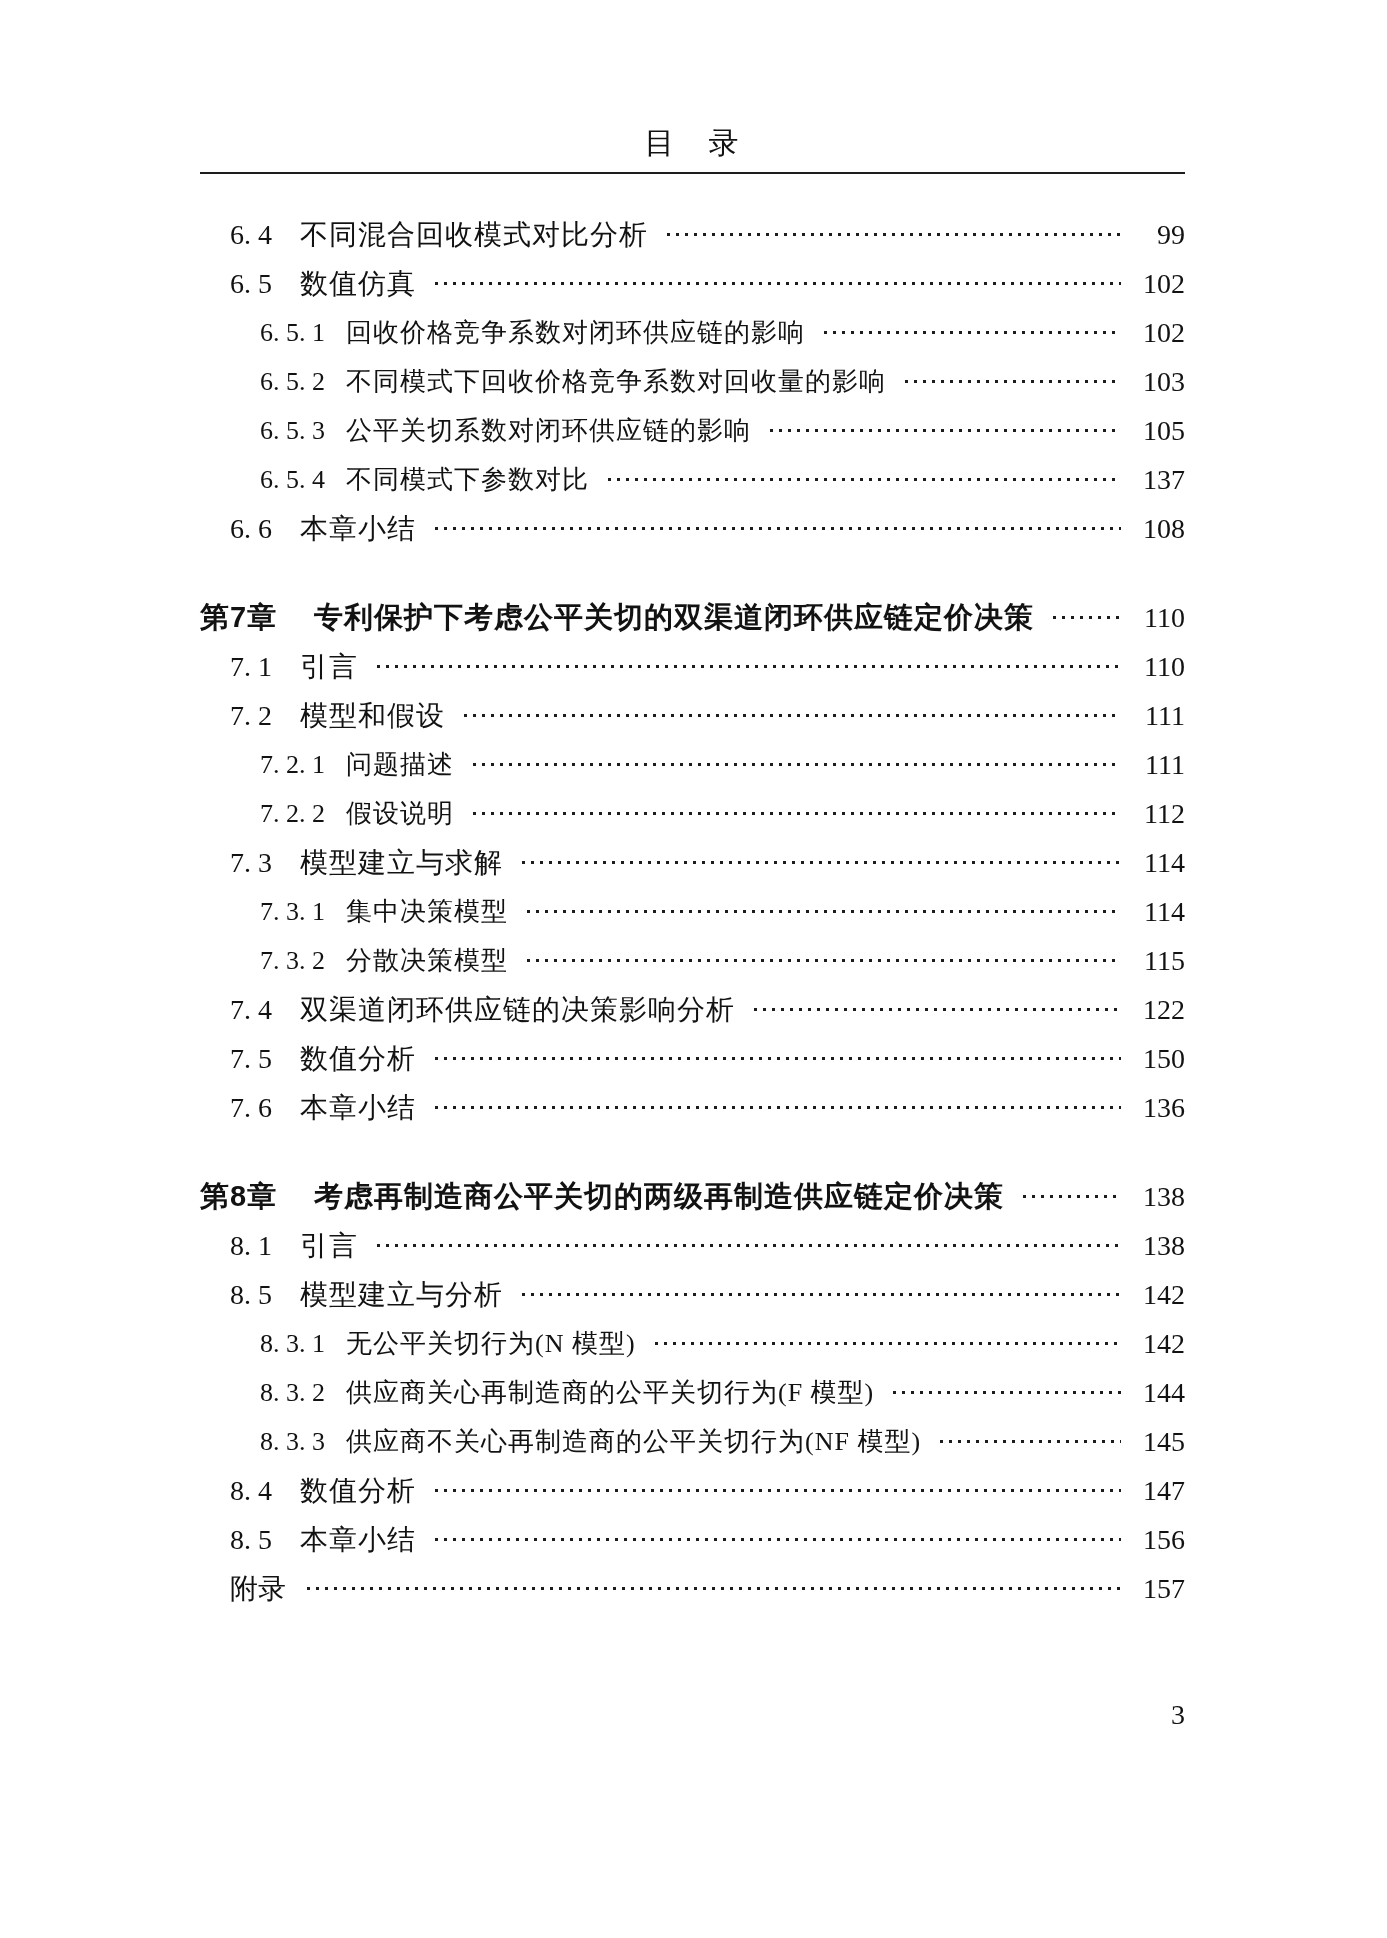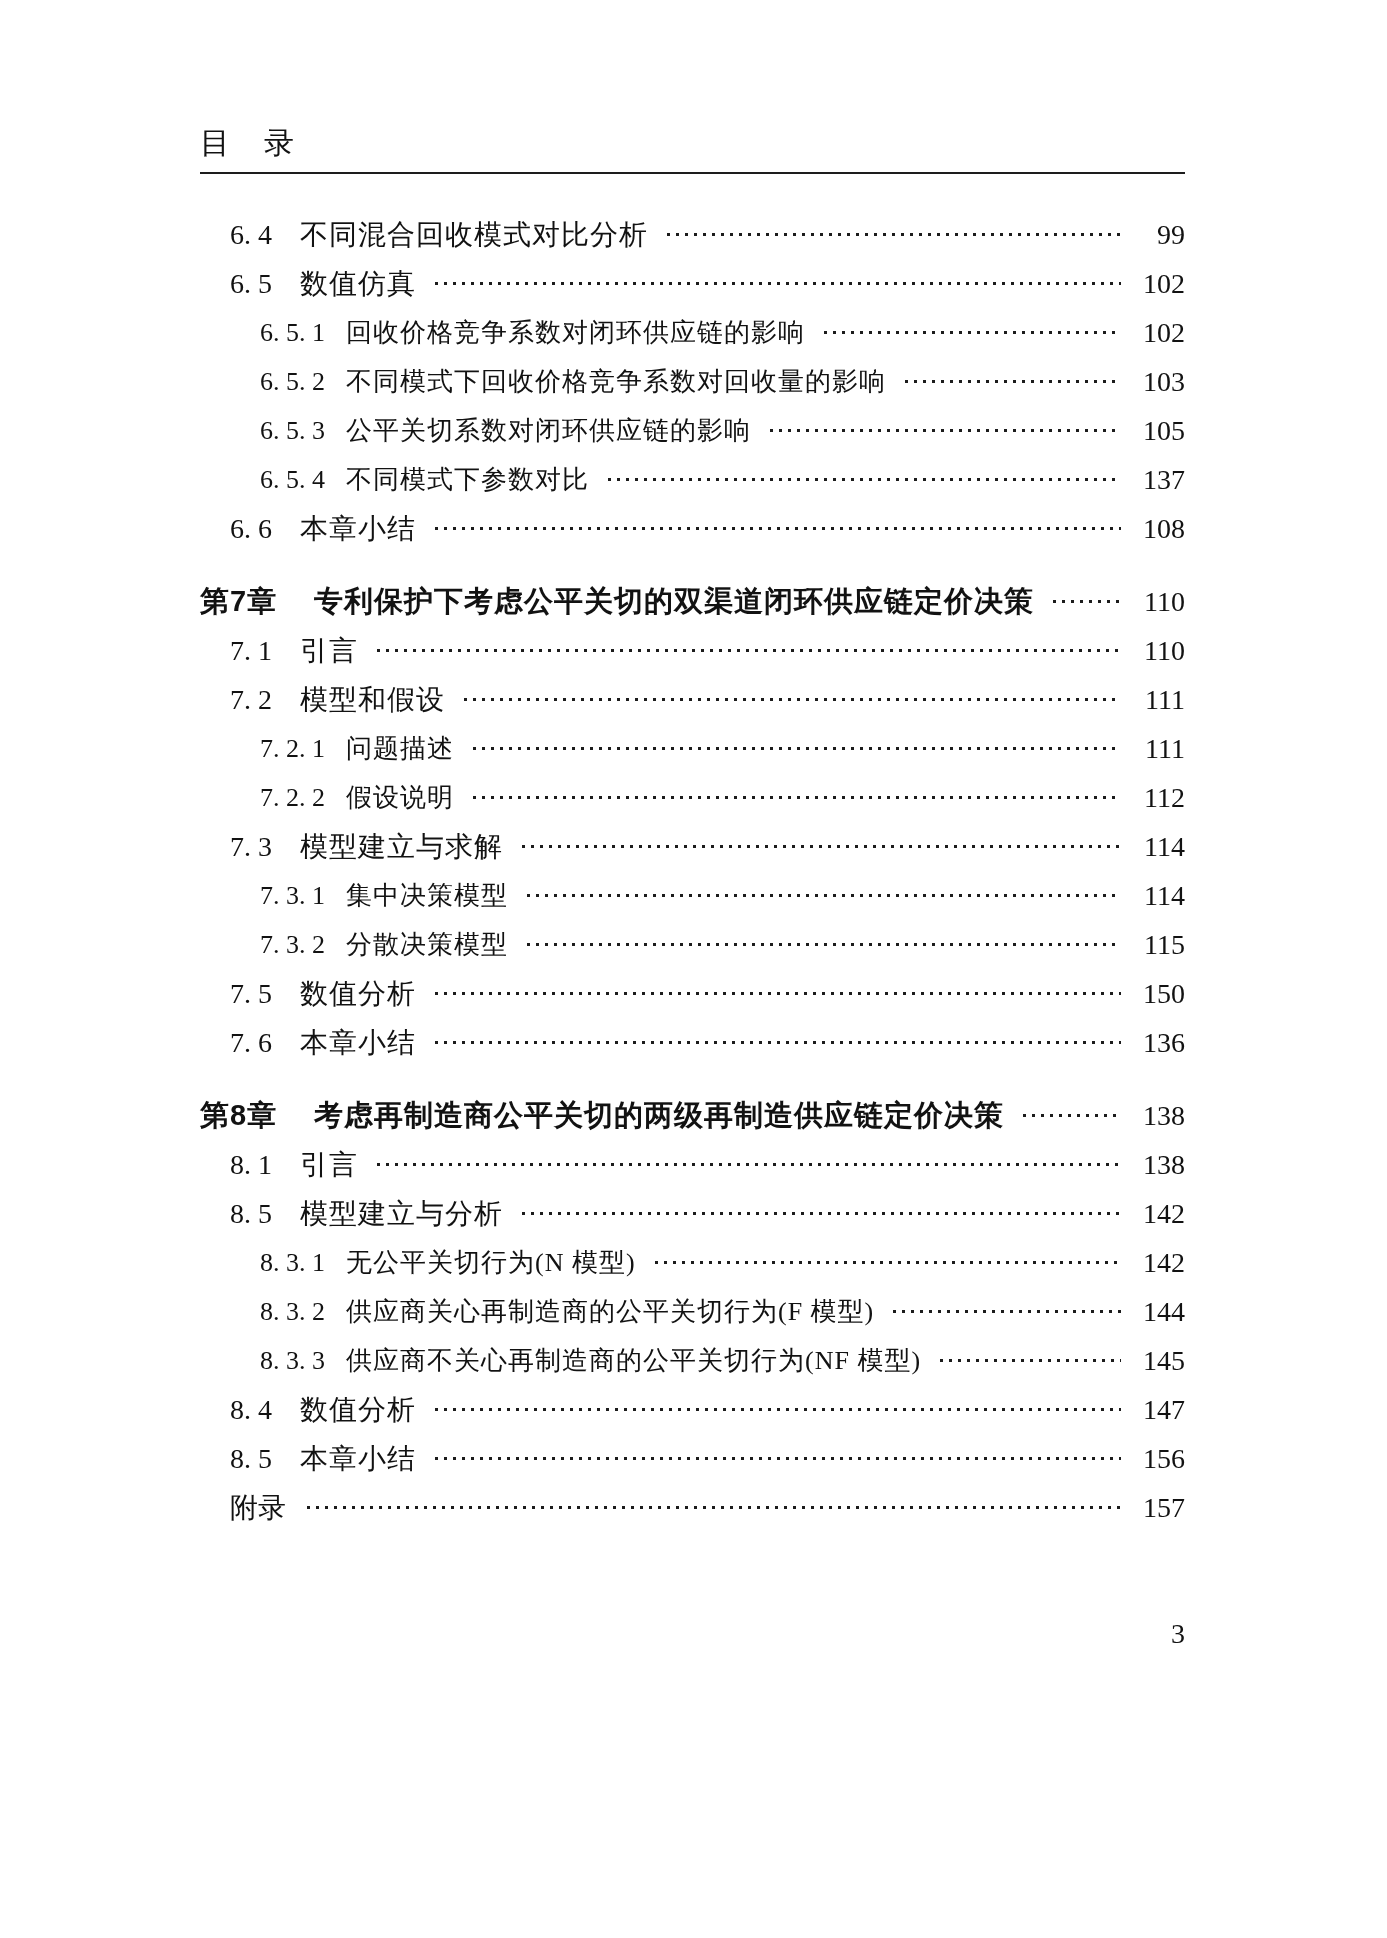--- a/index.html
+++ b/index.html
@@ -4,33 +4,33 @@
 <style>
   html,body{margin:0;padding:0;}
   body{
     width:1387px;height:1938px;background:#ffffff;color:#121212;
     font-family:"Liberation Serif","DejaVu Serif",serif;
     overflow:hidden;position:relative;
   }
   .sheet{padding-top:126px;}
   .header-row{
     margin:0 202px 0 200px;
-    display:flex;justify-content:flex-start;align-items:flex-end;
+    display:flex;justify-content:center;align-items:flex-end;
     border-bottom:2px solid #1d1d1d;
     padding-bottom:12px;
   }
   .header-title{font-size:30px;line-height:34px;letter-spacing:2px;white-space:pre;}
   .toc{margin:36px 202px 0 200px;}
   .row{display:flex;align-items:center;height:49px;font-size:28px;}
   .row.section{margin-left:30px;}
   .row.appendix{margin-left:30px;}
   .row.subsection{margin-left:60px;font-size:26px;}
   .row.chapter{
     font-family:"Liberation Sans","DejaVu Sans",sans-serif;
-    font-weight:700;font-size:29px;margin-top:24px;letter-spacing:1px;
+    font-weight:700;font-size:29px;margin-top:40px;letter-spacing:1px;
   }
   .num{flex:none;white-space:pre;}
   .chapter .num{width:114px;}
   .section .num{width:70px;}
   .subsection .num{width:86px;}
   .appendix .num{width:auto;padding-right:2px;}
   .title{flex:none;white-space:pre;letter-spacing:1px;}
   .leader{
     flex:1 1 auto;align-self:stretch;min-width:24px;
     margin-left:16px;margin-right:12px;
@@ -137,20 +137,26 @@
     <span class="leader"></span>
     <span class="pagenum">114</span>
   </div>
       <div class="row subsection">
     <span class="num">7. 3. 2</span>
     <span class="title">分散决策模型</span>
     <span class="leader"></span>
     <span class="pagenum">115</span>
   </div>
       <div class="row section">
+    <span class="num">7. 4</span>
+    <span class="title">双渠道闭环供应链的决策影响分析</span>
+    <span class="leader"></span>
+    <span class="pagenum">122</span>
+  </div>
+      <div class="row section">
     <span class="num">7. 5</span>
     <span class="title">数值分析</span>
     <span class="leader"></span>
     <span class="pagenum">150</span>
   </div>
       <div class="row section">
     <span class="num">7. 6</span>
     <span class="title">本章小结</span>
     <span class="leader"></span>
     <span class="pagenum">136</span>

